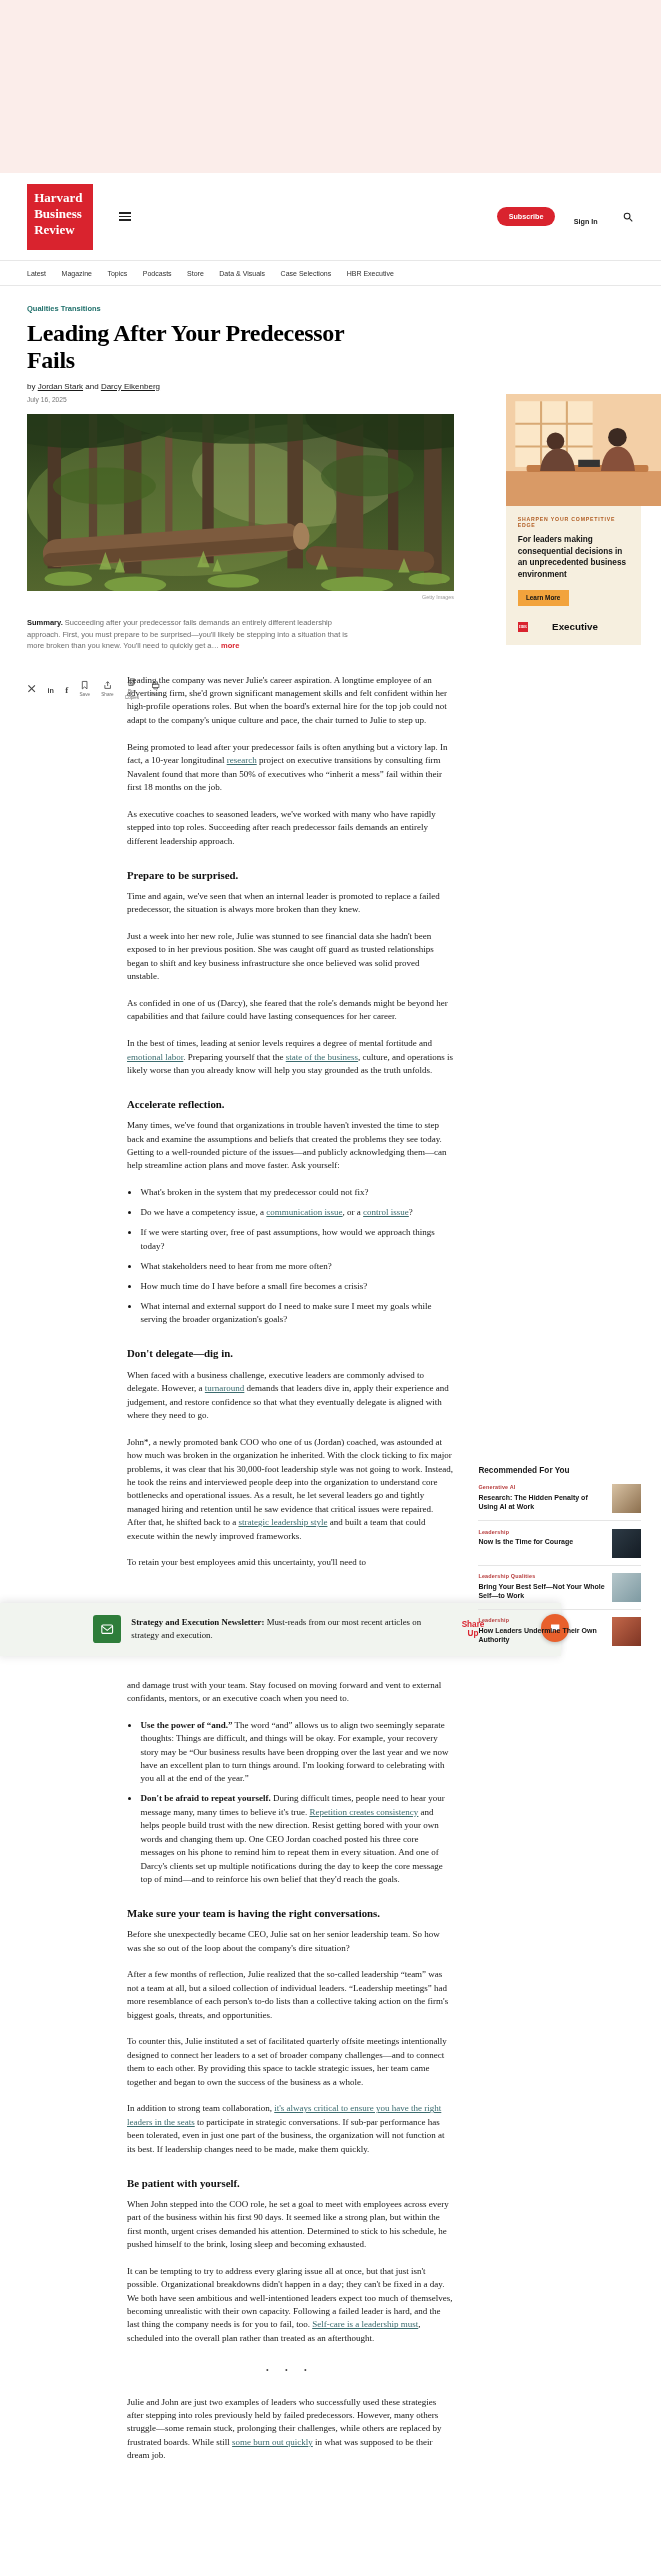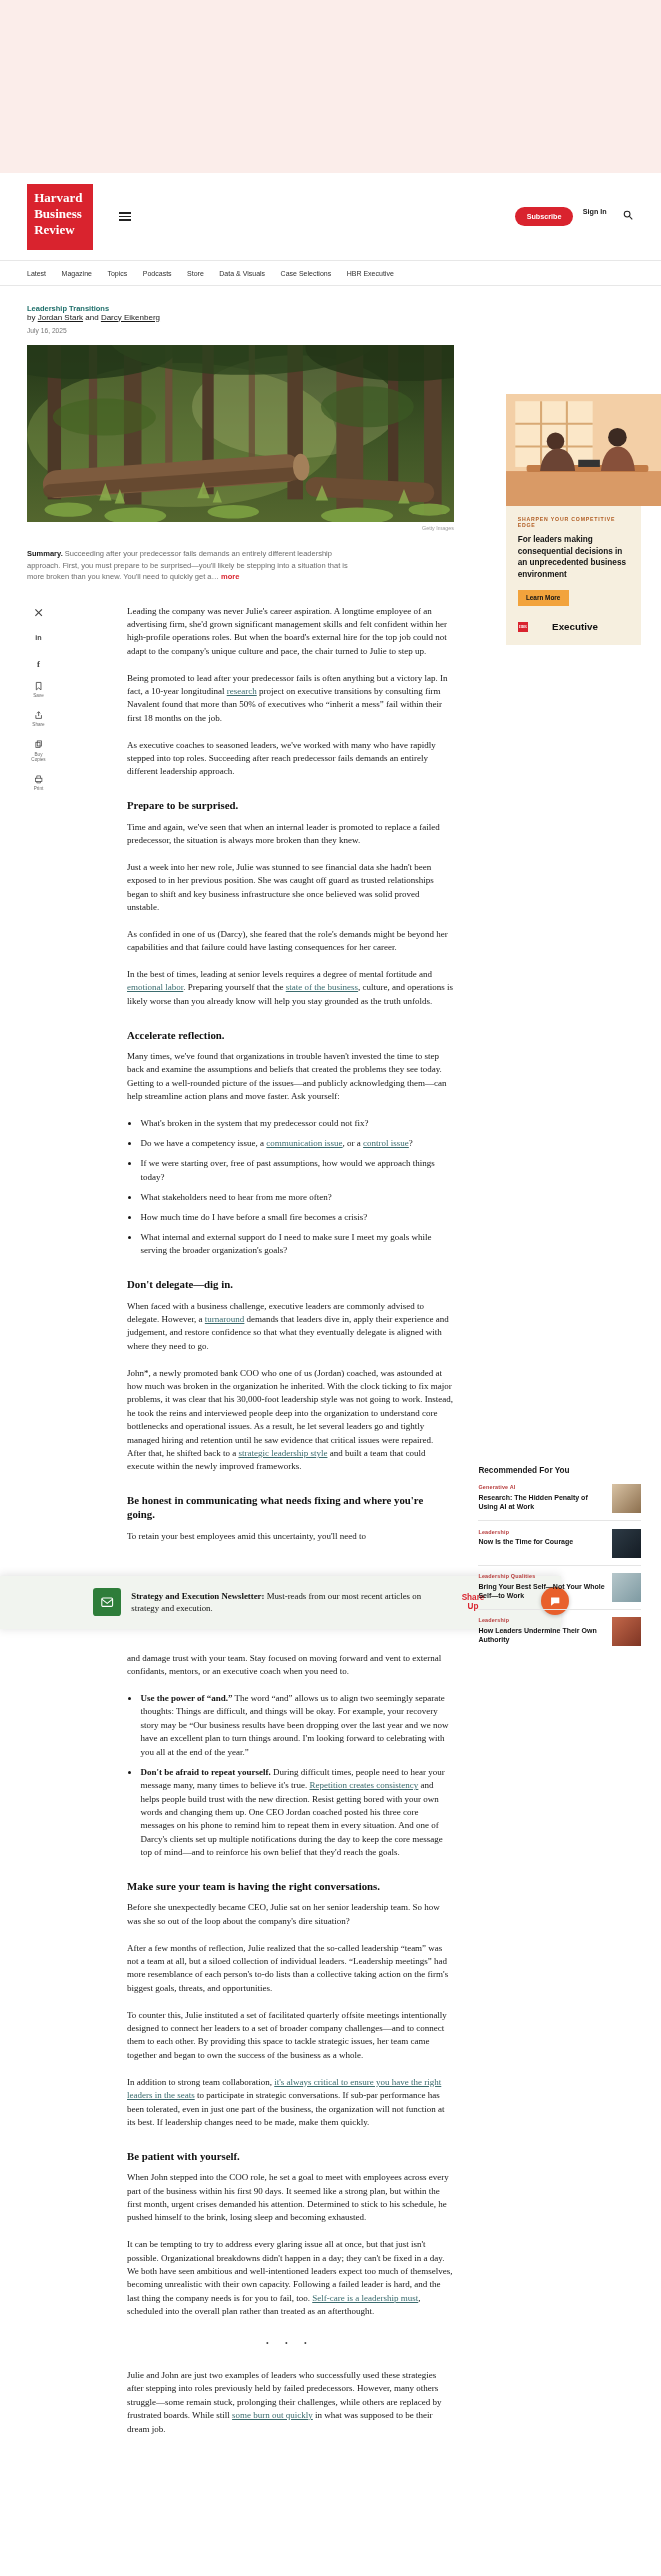--- a/index.html
+++ b/index.html
@@ -16,21 +16,21 @@
   .top-band { height:173px; background:#fbedea; }
 
   
   .masthead { height:87px; display:flex; align-items:center; padding:0 23px 0 27px; background:#fff; }
   .logo { width:66px; height:66px; background:#d9232e; color:#fff; cursor:pointer;
           font-family:"Liberation Serif", serif; font-weight:bold; font-size:13px; line-height:1.25;
           padding:6.2px 0 0 7.2px; }
   .logo span { display:block; }
   .hamburger { margin-left:24px; background:none; border:none; cursor:pointer; padding:2.1px; }
   .hamburger i { display:block; width:12.4px; height:1.3px; background:#222; margin:2.3px 0; }
-  .mast-right { margin-left:auto; display:flex; align-items:flex-start; gap:10px; }
+  .mast-right { margin-left:auto; display:flex; align-items:flex-end; gap:19px; }
   .subscribe { background:#d9232e; color:#fff; border:none; border-radius:11.3px; padding:5.2px 11.3px;
                font-size:7.2px; font-weight:bold; font-family:"Liberation Sans",sans-serif; cursor:pointer; }
   .signin { font-size:7.2px; color:#222; font-weight:bold; }
   .search-btn { background:none; border:none; cursor:pointer; }
 
   
   .mainnav { border-top:0.5px solid #e7e7e7; border-bottom:0.5px solid #e7e7e7; height:26px;
              display:flex; align-items:center; padding-left:27px; }
   .mainnav ul { list-style:none; display:flex; gap:15.5px; margin:0; padding:0; }
   .mainnav a { font-size:7px; color:#303030; }
@@ -47,21 +47,21 @@
   .hero { width:427px; height:177px; margin:11.3px 0 0; padding:0; }
   .hero svg { display:block; width:100%; height:100%; }
   .credit { width:427px; text-align:right; font-size:5.4px; color:#9b9b9b; margin-top:3.1px; }
 
   .summary { max-width:335px; margin-top:17px; font-size:7.5px; line-height:1.55; color:#6d6d6d; }
   .summary strong { color:#1a1a1a; }
   .summary .more { color:#d9232e; font-weight:bold; }
 
   
   .body-wrap { margin-top:21.6px; position:relative; }
-  .share-rail { position:absolute; left:0; top:3.1px; width:23px; display:flex; flex-direction:column;
+  .share-rail { position:absolute; left:0; top:3.1px; width:23px; display:flex; flex-direction:row;
                 gap:11.3px; align-items:center; }
   .sr-btn { background:none; border:none; cursor:pointer; padding:0; color:#454545; text-align:center; }
   .sr-btn svg { display:block; margin:0 auto; }
   .in-txt { font-size:7.2px; font-weight:bold; color:#454545; }
   .fb-txt { font-family:"Liberation Serif",serif; font-size:8.8px; font-weight:bold; color:#454545; }
   .sr-label { display:block; font-size:4.6px; color:#6a6a6a; margin-top:2.1px; line-height:1.2; }
 
   .article-col { margin-left:100px; width:326px; font-family:"Liberation Serif", serif;
                  font-size:9px; line-height:13.4px; color:#161616; }
   .article-col p { margin:0 0 13.4px; }
@@ -149,21 +149,22 @@
       <li><a>Podcasts</a></li>
       <li><a>Store</a></li>
       <li><a>Data &amp; Visuals</a></li>
       <li><a>Case Selections</a></li>
       <li><a>HBR Executive</a></li>
     </ul>
 </nav>
 
 <main class="content">
 
-  <a class="category">Leadership Transitions</a>
+  <a class="category">Qualities Transitions</a>
+  <h1 class="title">Leading After Your Predecessor Fails</h1>
   <div class="byline">
     <span>by</span>
     <a class="author">Jordan Stark</a>
     <span>and</span>
     <a class="author">Darcy Eikenberg</a>
   </div>
   <div class="date">July 16, 2025</div>
 
   <figure class="hero">
     <svg viewBox="0 0 828 344" preserveAspectRatio="none">
@@ -280,21 +281,20 @@
             <li>What's broken in the system that my predecessor could not fix?</li>
             <li>Do we have a competency issue, a <a class="lnk">communication issue</a>, or a <a class="lnk">control issue</a>?</li>
             <li>If we were starting over, free of past assumptions, how would we approach things today?</li>
             <li>What stakeholders need to hear from me more often?</li>
             <li>How much time do I have before a small fire becomes a crisis?</li>
             <li>What internal and external support do I need to make sure I meet my goals while serving the broader organization's goals?</li>
           </ul>
           <h2>Don't delegate—dig in.</h2>
           <p>When faced with a business challenge, executive leaders are commonly advised to delegate. However, a <a class="lnk">turnaround</a> demands that leaders dive in, apply their experience and judgement, and restore confidence so that what they eventually delegate is aligned with where they need to go.</p>
           <p>John*, a newly promoted bank COO who one of us (Jordan) coached, was astounded at how much was broken in the organization he inherited. With the clock ticking to fix major problems, it was clear that his 30,000-foot leadership style was not going to work. Instead, he took the reins and interviewed people deep into the organization to understand core bottlenecks and operational issues. As a result, he let several leaders go and tightly managed hiring and retention until he saw evidence that critical issues were repaired. After that, he shifted back to a <a class="lnk">strategic leadership style</a> and built a team that could execute within the newly improved frameworks.</p>
-          <h2>Be honest in communicating what needs fixing and where you're going.</h2>
           <p>To retain your best employees amid this uncertainty, you'll need to</p>
         </div>
 
       <section class="news-band">
         <div class="news-icon">
           <svg width="14.4" height="14.4" viewBox="0 0 24 24">
               <rect x="3" y="5" width="18" height="14" rx="2" fill="none" stroke="#fff" stroke-width="1.8"></rect>
               <path d="M3 7l9 7 9-7" fill="none" stroke="#fff" stroke-width="1.8"></path>
             </svg>
         </div>

